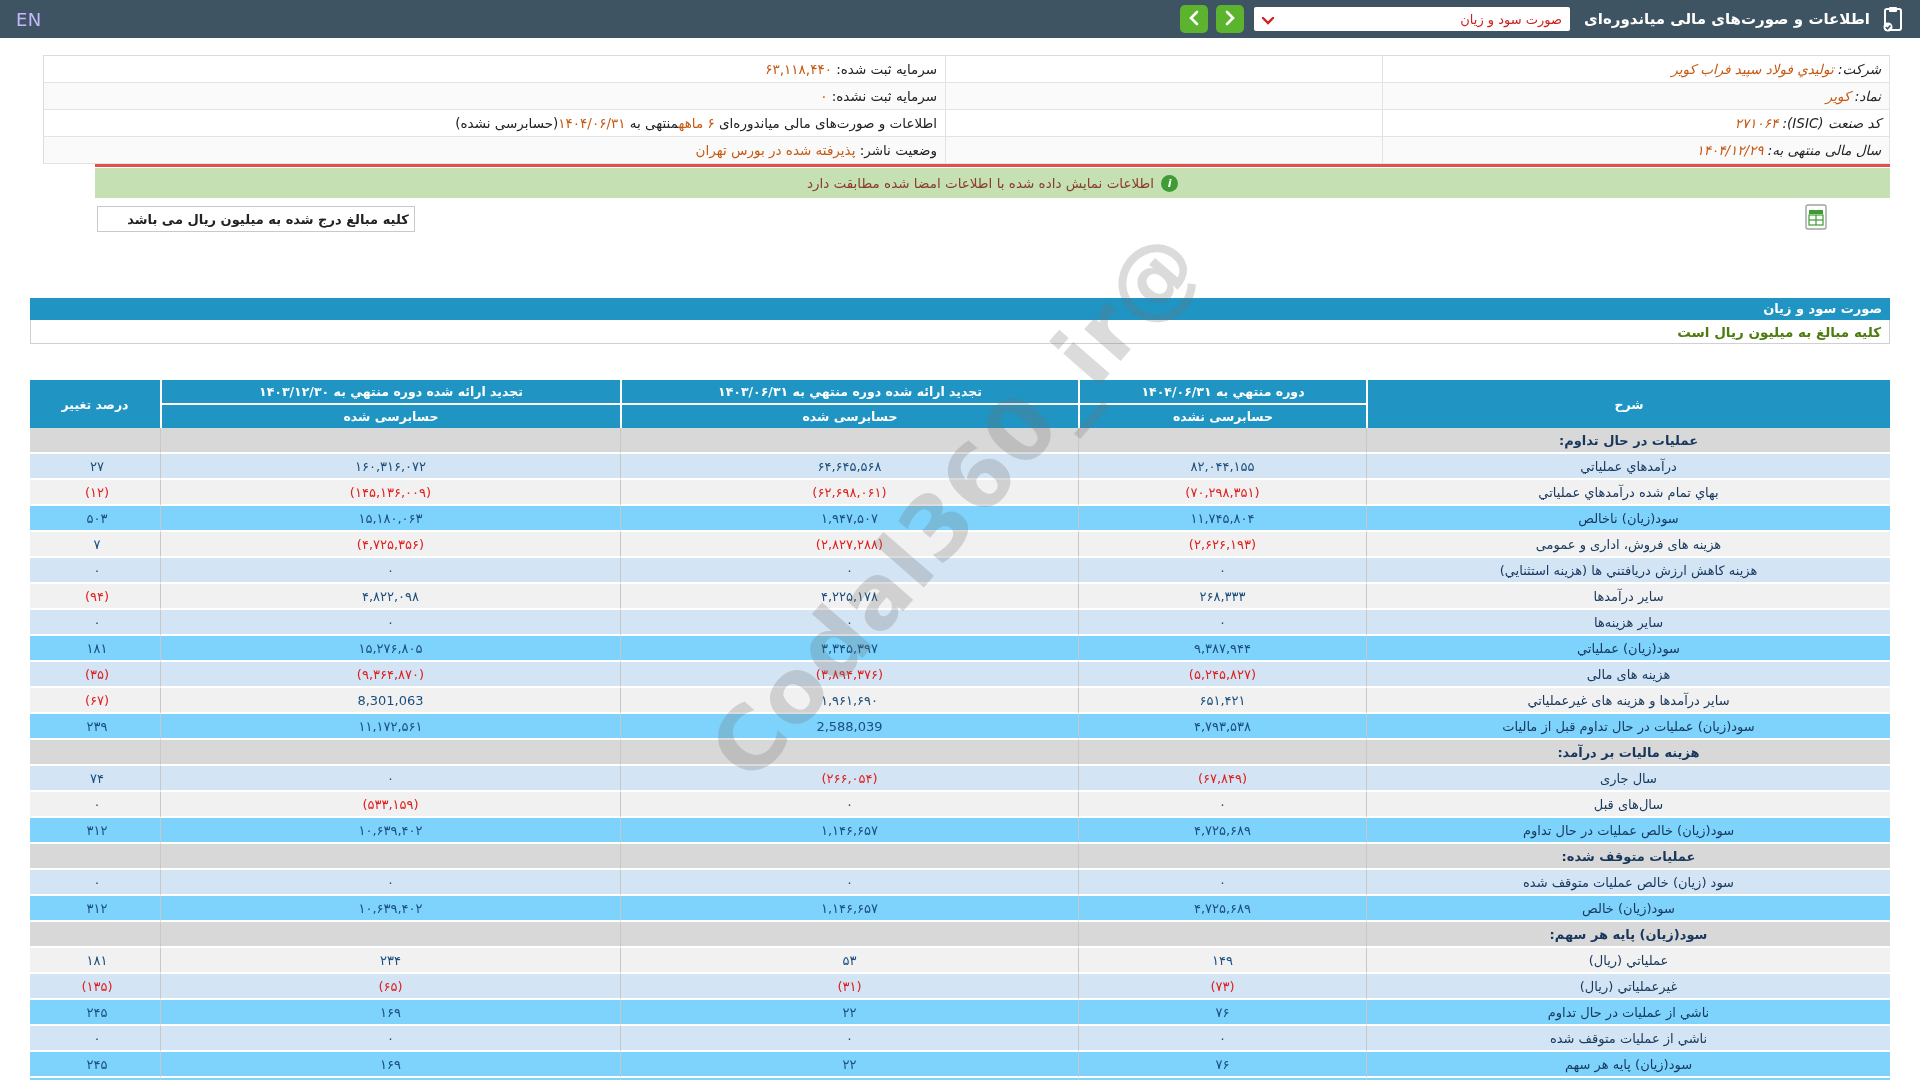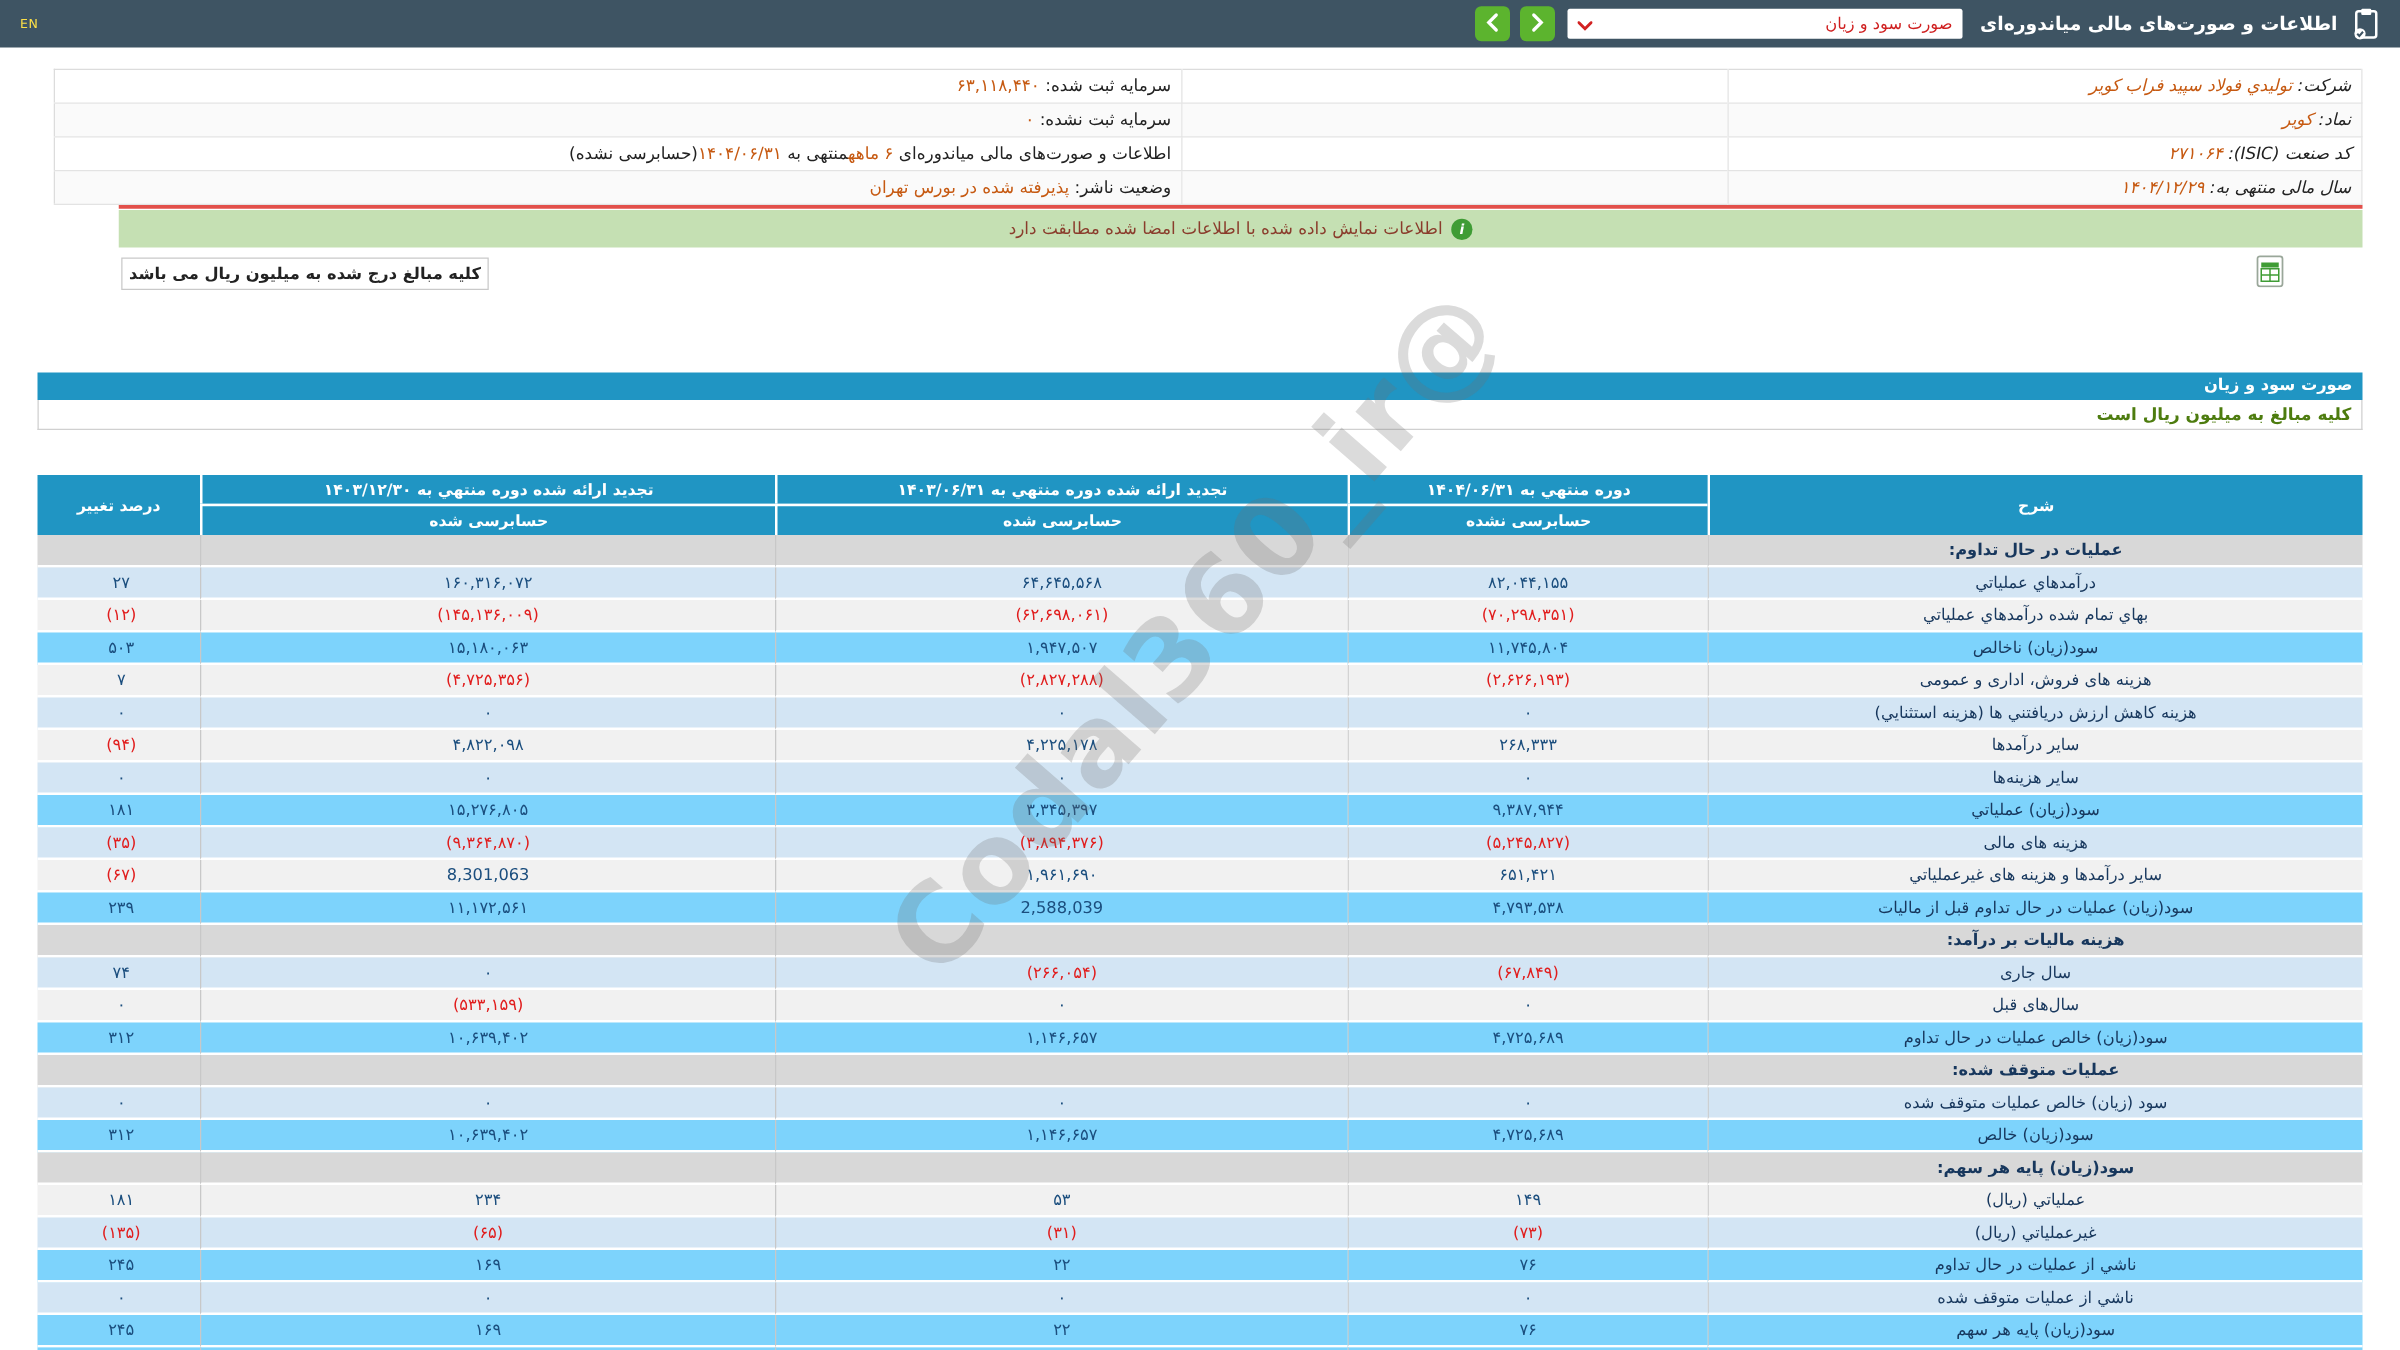--- a/index.html
+++ b/index.html
@@ -9,40 +9,40 @@
   
   .topbar{height:38px;background:#3e5463;display:flex;align-items:center;padding:0 16px;color:#fff;}
   .clipboard-wrap{width:24px;height:26px;margin-left:10px;display:flex;align-items:center;}
   .topbar-title{font-size:15px;font-weight:bold;margin-left:14px;white-space:nowrap;}
   .report-select{width:300px;height:24px;background:#fff;border-radius:2px;display:flex;
         align-items:center;justify-content:space-between;padding:0 8px;cursor:pointer;margin-left:10px;}
   .report-select .sel-text{color:#cf1f1f;font-size:13px;}
   .nav-btn{width:28px;height:28px;background:#5cb42e;border:none;border-radius:5px;margin-left:8px;
         display:flex;align-items:center;justify-content:center;cursor:pointer;padding:0;}
   .spacer{flex:1;}
-  .en-link{font-size:10px;color:#fde047;cursor:pointer;letter-spacing:.5px;}
+  .en-link{font-size:18px;color:#c4b5fd;cursor:pointer;letter-spacing:.5px;}
 
   
   .info-table{margin:17px 30px 0 95px;border-collapse:collapse;width:1795px;table-layout:fixed;
         border:1px solid #dcdcdc;border-bottom:none;}
   .info-table td{height:26px;font-size:13.5px;color:#222;padding:0 8px;text-align:right;
         border-bottom:1px solid #e3e3e3;overflow:hidden;white-space:nowrap;}
   .info-table tr:nth-child(even) td{background:#fafafa;}
   .info-table .c-right{width:490px;border-right:1px solid #e3e3e3;font-style:italic;}
   .info-table .c-mid{width:420px;border-right:1px solid #e3e3e3;border-left:1px solid #e3e3e3;}
   .info-table .c-left{width:885px;}
   .info-table .hl{color:#c65911;}
   .red-line{height:3px;background:#e2504a;margin:0 30px 0 95px;}
   .sign-banner{height:30px;background:#c5e0b3;margin:1px 30px 0 95px;display:flex;
         align-items:center;justify-content:center;gap:7px;color:#8a3c2c;font-size:13.5px;}
   .info-dot{width:17px;height:17px;border-radius:50%;background:#3f9c35;color:#fff;font-size:11px;
         font-weight:bold;display:flex;align-items:center;justify-content:center;font-style:italic;}
   .note-row{position:relative;height:26px;margin:8px 30px 0 95px;}
   .note-box{position:absolute;right:auto;left:2px;top:0;width:292px;height:24px;border:1px solid #c9c9c9;
-        font-size:13px;font-weight:bold;color:#222;display:flex;align-items:center;justify-content:center;background:#fff;}
+        font-size:13px;font-weight:bold;color:#222;display:flex;align-items:center;justify-content:center;background:#fff;padding-left:24px;}
   .excel-btn{position:absolute;right:62px;top:-2px;width:24px;height:26px;cursor:pointer;}
 
   
   .section-titlebar{margin:66px 30px 0;height:22px;background:#2095c3;color:#fff;font-size:13px;
         font-weight:bold;line-height:22px;padding-right:8px;box-sizing:border-box;}
   .unit-row{margin:0 30px;height:24px;border:1px solid #d0d0d0;border-top:none;font-size:13.5px;
         font-weight:bold;color:#4d7c0f;line-height:24px;padding-right:8px;box-sizing:border-box;background:#fff;}
 
   .stmt-table{margin:36px 30px 0;width:1860px;border-collapse:separate;border-spacing:0;table-layout:fixed;
         border-bottom:2px solid #8fa3b1;}

